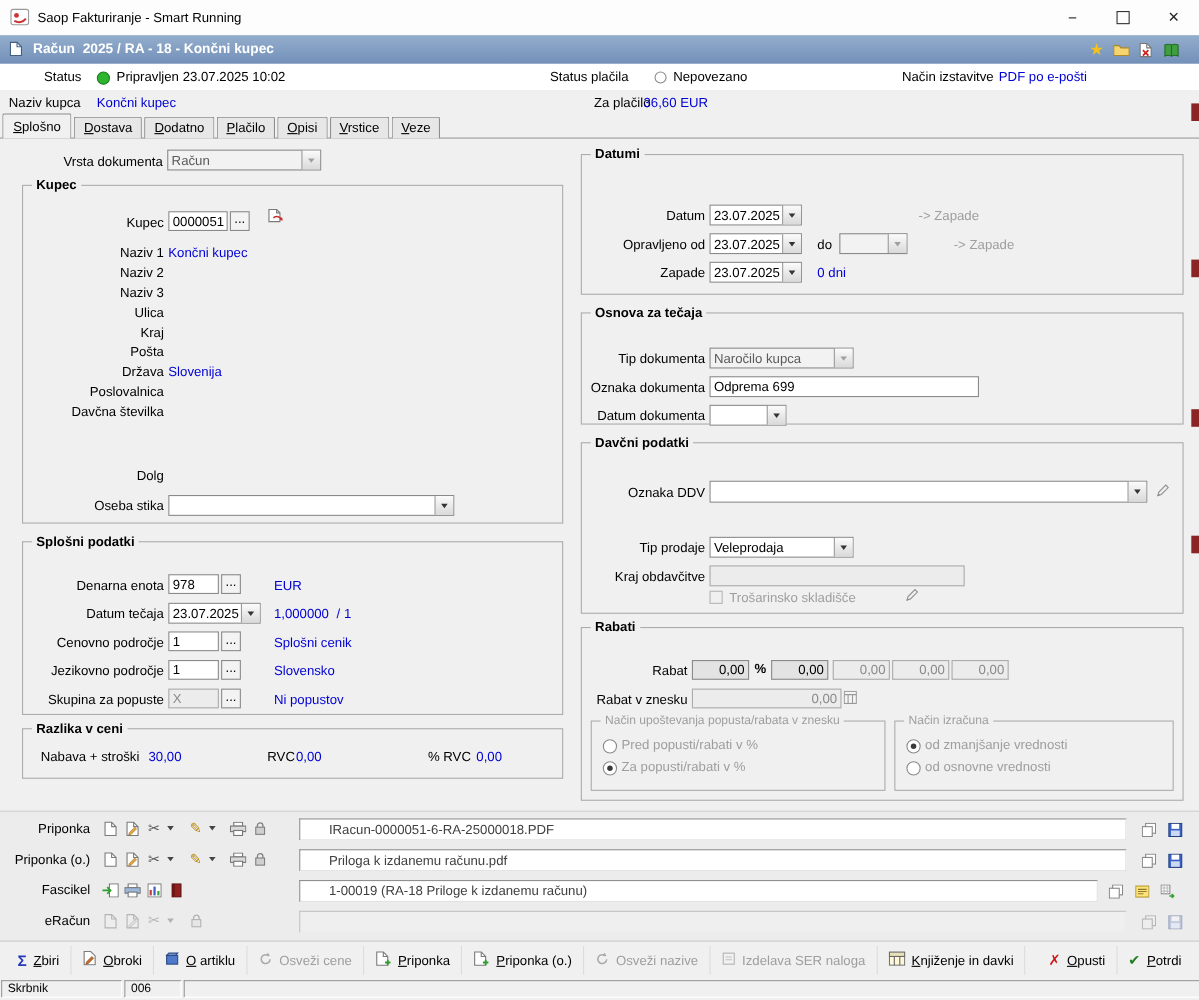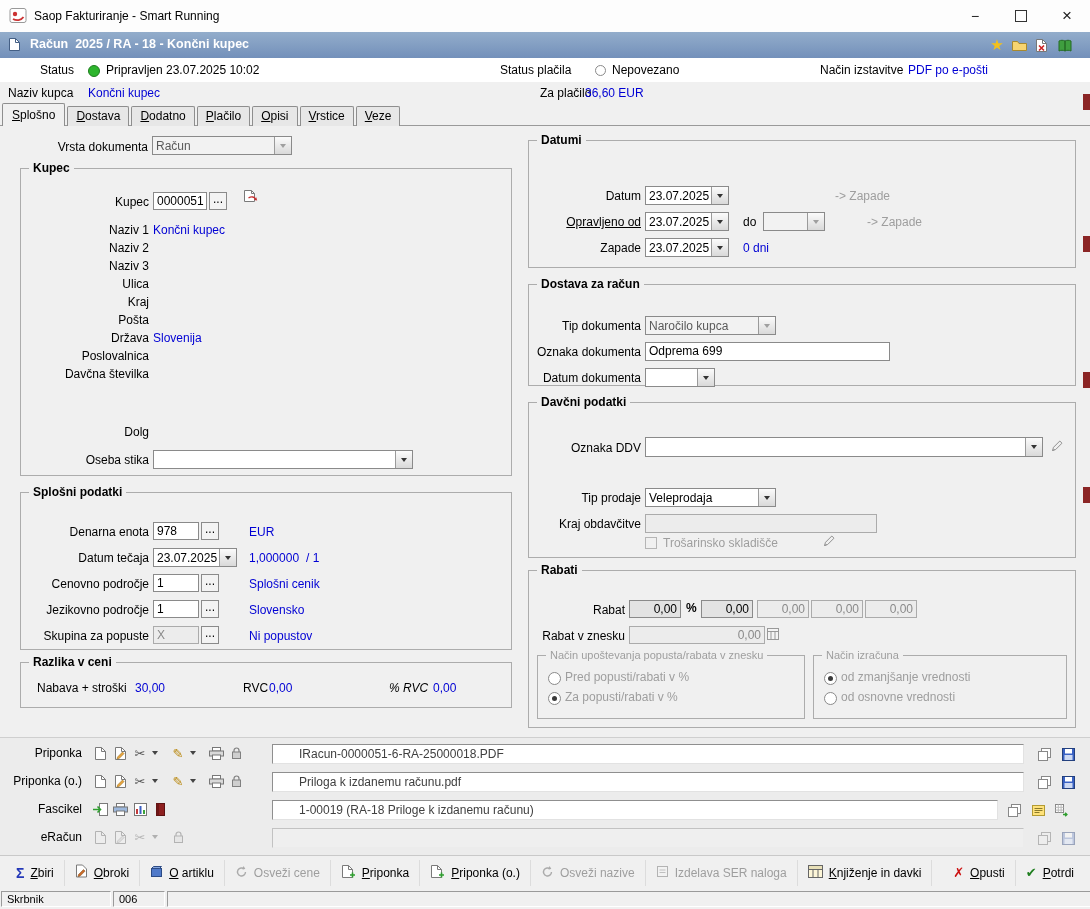--- a/index.html
+++ b/index.html
@@ -247,56 +247,56 @@
     <div class="btn3" style="left:180px;top:133px;">...</div>
     <span class="llbl blue" style="left:228px;top:136px;">Ni popustov</span>
   </div>
 
   <div class="grp" style="left:20px;top:662px;width:492px;height:46px;">
     <span class="gt">Razlika v ceni</span>
     <span class="llbl" style="left:16px;top:18px;">Nabava + stroški</span>
     <span class="llbl blue" style="left:114px;top:18px;">30,00</span>
     <span class="llbl" style="left:222px;top:18px;">RVC</span>
     <span class="llbl blue" style="left:248px;top:18px;">0,00</span>
-    <span class="llbl" style="left:368px;top:18px;font-style:italic;">% RVC</span>
+    <span class="llbl" style="left:368px;top:18px;">% RVC</span>
     <span class="llbl blue" style="left:412px;top:18px;">0,00</span>
   </div>
 
   <div class="grp" style="left:528px;top:140px;width:548px;height:128px;">
     <span class="gt">Datumi</span>
 
     <span class="rlbl" style="left:0;width:112px;top:48px;">Datum</span>
     <div class="combo" style="left:116px;top:45px;width:84px;">
       <span class="txt">23.07.2025</span>
         <span class="arr"></span>
     </div>
     <span class="llbl grayt" style="left:306px;top:48px;">-&gt; Zapade</span>
 
-    <span class="rlbl" style="left:0;width:112px;top:74px;text-decoration:underline;">Opravljeno od</span>
+    <span class="rlbl" style="left:0;width:112px;top:74px;">Opravljeno od</span>
     <div class="combo" style="left:116px;top:71px;width:84px;">
       <span class="txt">23.07.2025</span>
         <span class="arr"></span>
     </div>
     <span class="llbl" style="left:214px;top:74px;">do</span>
     <div class="combo dis" style="left:234px;top:71px;width:62px;">
       <span class="txt"></span>
         <span class="arr"></span>
     </div>
     <span class="llbl grayt" style="left:338px;top:74px;">-&gt; Zapade</span>
 
     <span class="rlbl" style="left:0;width:112px;top:100px;">Zapade</span>
     <div class="combo" style="left:116px;top:97px;width:84px;">
       <span class="txt">23.07.2025</span>
         <span class="arr"></span>
     </div>
     <span class="llbl blue" style="left:214px;top:100px;">0 dni</span>
   </div>
 
   <div class="grp" style="left:528px;top:284px;width:548px;height:102px;">
-    <span class="gt">Dostava za račun</span>
+    <span class="gt">Osnova za tečaja</span>
 
     <span class="rlbl" style="left:0;width:112px;top:34px;">Tip dokumenta</span>
     <div class="combo dis" style="left:116px;top:31px;width:131px;">
       <span class="txt">Naročilo kupca</span>
         <span class="arr"></span>
     </div>
 
     <span class="rlbl" style="left:0;width:112px;top:60px;">Oznaka dokumenta</span>
     <div class="field" style="left:116px;top:57px;width:245px;height:19px;line-height:17px;">Odprema 699</div>
 

